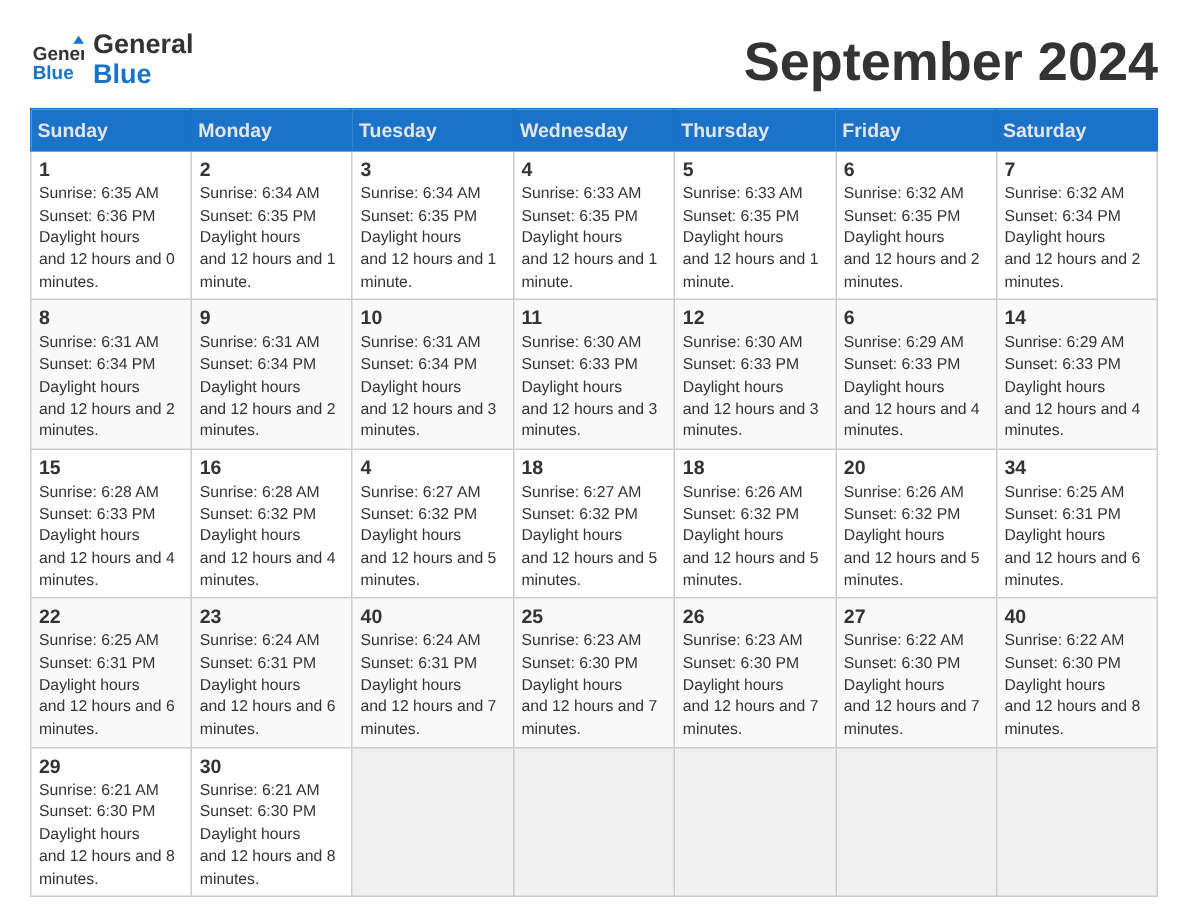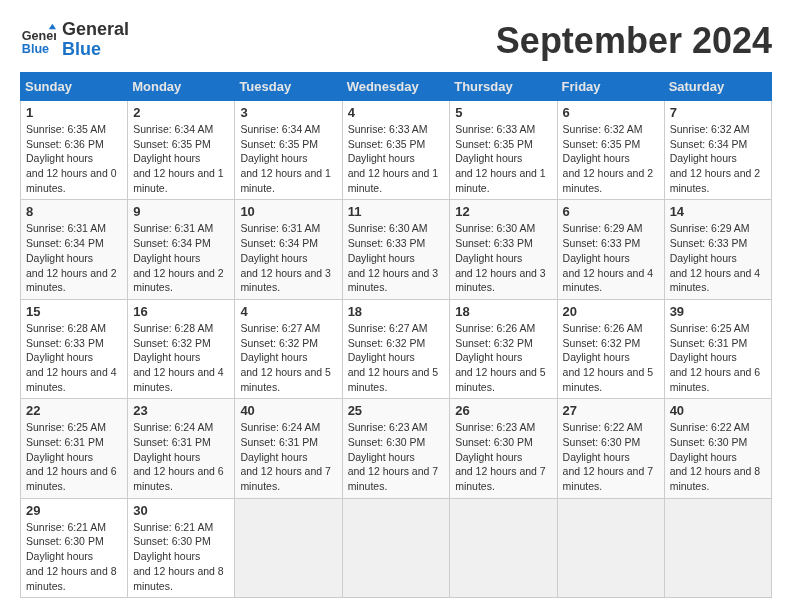--- a/index.html
+++ b/index.html
@@ -291,21 +291,21 @@
         <td>
         <span class="day-num">20</span>
         <div class="day-info">
           Sunrise: 6:26 AM<br>
           Sunset: 6:32 PM<br>
           Daylight hours<br>
           and 12 hours and 5 minutes.
         </div>
       </td>
         <td>
-        <span class="day-num">39</span>
+        <span class="day-num">34</span>
         <div class="day-info">
           Sunrise: 6:25 AM<br>
           Sunset: 6:31 PM<br>
           Daylight hours<br>
           and 12 hours and 6 minutes.
         </div>
       </td>
       </tr>
       <tr>
         <td>

